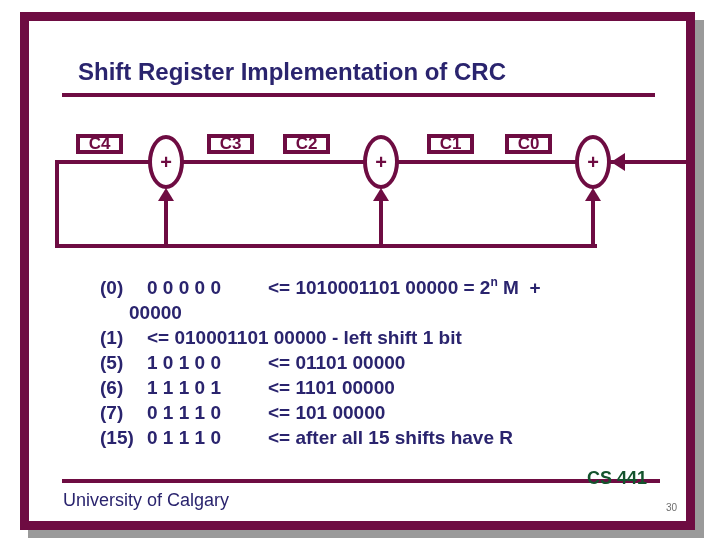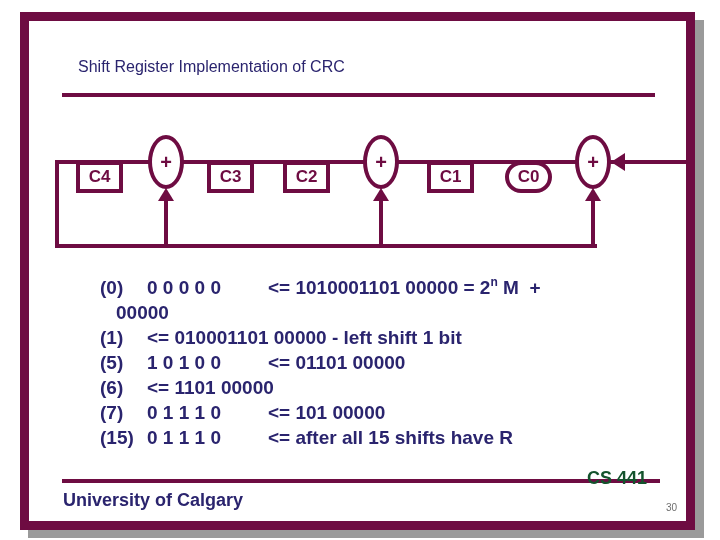--- a/index.html
+++ b/index.html
@@ -3,55 +3,55 @@
 <meta charset="utf-8">
 <style>
   * { margin:0; padding:0; box-sizing:border-box; }
   body { font-family:"Liberation Sans", sans-serif; }
   .page { position:relative; width:720px; height:540px; background:#ffffff; overflow:hidden; }
 
   .slide-shadow { position:absolute; left:28px; top:20px; width:676px; height:518px; background:#9a9a9a; }
   .slide { position:absolute; left:20px; top:12px; width:675px; height:518px; background:#ffffff; }
   .frame { position:absolute; inset:0; border:9px solid #6e0c42; }
 
-  .title { position:absolute; left:58px; top:46px; font-size:16px; font-weight:normal; color:#2a246e; white-space:pre; }
+  .title { position:absolute; left:58px; top:46px; font-size:24px; font-weight:bold; color:#2a246e; white-space:pre; }
   .title-underline { position:absolute; left:42px; top:81px; width:593px; height:4px; background:#6e0c42; }
 
   
   .diagram { position:absolute; inset:0; }
   .dline { position:absolute; background:#6e0c42; }
   .main-line { left:35px; top:148px; width:631px; height:4px; }
   .left-v { left:35px; top:148px; width:4px; height:88px; }
   .bottom-line { left:35px; top:232px; width:542px; height:4px; }
   .fb-v { width:4px; top:188px; height:44px; }
-  .reg { position:absolute; top:149px; width:47px; height:32px; background:#ffffff; border:4px solid #6e0c42;
+  .reg { position:absolute; top:122px; width:47px; height:20px; background:#ffffff; border:4px solid #6e0c42;
          display:flex; align-items:center; justify-content:center;
          color:#6e0c42; font-size:17px; font-weight:bold; }
   .adder { position:absolute; top:123px; width:36px; height:54px; background:#ffffff; border:4px solid #6e0c42;
            border-radius:50%; display:flex; align-items:center; justify-content:center;
            color:#6e0c42; font-size:20px; font-weight:bold; }
   .arrow-up { position:absolute; top:176px; width:0; height:0;
               border-left:8px solid transparent; border-right:8px solid transparent;
               border-bottom:13px solid #6e0c42; }
   .arrow-left { position:absolute; left:591px; top:141px; width:0; height:0;
                 border-top:9px solid transparent; border-bottom:9px solid transparent;
                 border-right:14px solid #6e0c42; }
 
   
   .rows { position:absolute; left:80px; top:263px; color:#2a246e; font-size:19px; font-weight:bold; }
   .rline { display:flex; height:25px; line-height:25px; }
   .lab { width:47px; white-space:pre; }
   .bits { width:121px; white-space:pre; }
   .rhs { white-space:pre; }
   .rhs sup { font-size:12px; line-height:0; position:relative; top:-1px; }
-  .cont { margin-left:16px; height:25px; line-height:25px; white-space:pre; }
+  .cont { margin-left:29px; height:25px; line-height:25px; white-space:pre; }
 
   
   .footer-line { position:absolute; left:42px; top:467px; width:598px; height:4px; background:#6e0c42; }
-  .footer-left { position:absolute; left:43px; top:478px; font-size:18px; font-weight:bold; color:#2a246e; white-space:pre; }
+  .footer-left { position:absolute; left:43px; top:478px; font-size:18px; font-weight:normal; color:#2a246e; white-space:pre; }
   .footer-right { position:absolute; right:48px; top:456px; font-size:18px; font-weight:bold; color:#14532d; white-space:pre; }
   .page-number { position:absolute; right:18px; top:490px; font-size:10px; color:#6e6e6e; }
 </style>
 </head>
 <body>
 
 <div class="page">
   <div class="slide-shadow"></div>
 
   <div class="slide">
@@ -79,21 +79,21 @@
       </div>
       <div class="reg" style="left:263px;justify-content:center;">
         <span>C2</span>
       </div>
       <div class="adder" style="left:343px;">
         <span>+</span>
       </div>
       <div class="reg" style="left:407px;">
         <span>C1</span>
       </div>
-      <div class="reg" style="left:485px;border-radius:18px;">
+      <div class="reg" style="left:485px;">
         <span>C0</span>
       </div>
       <div class="adder" style="left:555px;">
         <span>+</span>
       </div>
 
       <div class="arrow-up" style="left:138px;"></div>
       <div class="arrow-up" style="left:353px;"></div>
       <div class="arrow-up" style="left:565px;"></div>
       <div class="arrow-left"></div>
@@ -116,20 +116,21 @@
       </div>
 
       <div class="rline">
         <span class="lab">(5)</span>
         <span class="bits">1 0 1 0 0</span>
         <span class="rhs">&lt;= 01101 00000</span>
       </div>
 
       <div class="rline">
         <span class="lab">(6)</span>
+        <span class="bits">1 1 1 0 1</span>
         <span class="rhs">&lt;= 1101 00000</span>
       </div>
 
       <div class="rline">
         <span class="lab">(7)</span>
         <span class="bits">0 1 1 1 0</span>
         <span class="rhs">&lt;= 101 00000</span>
       </div>
 
       <div class="rline">

